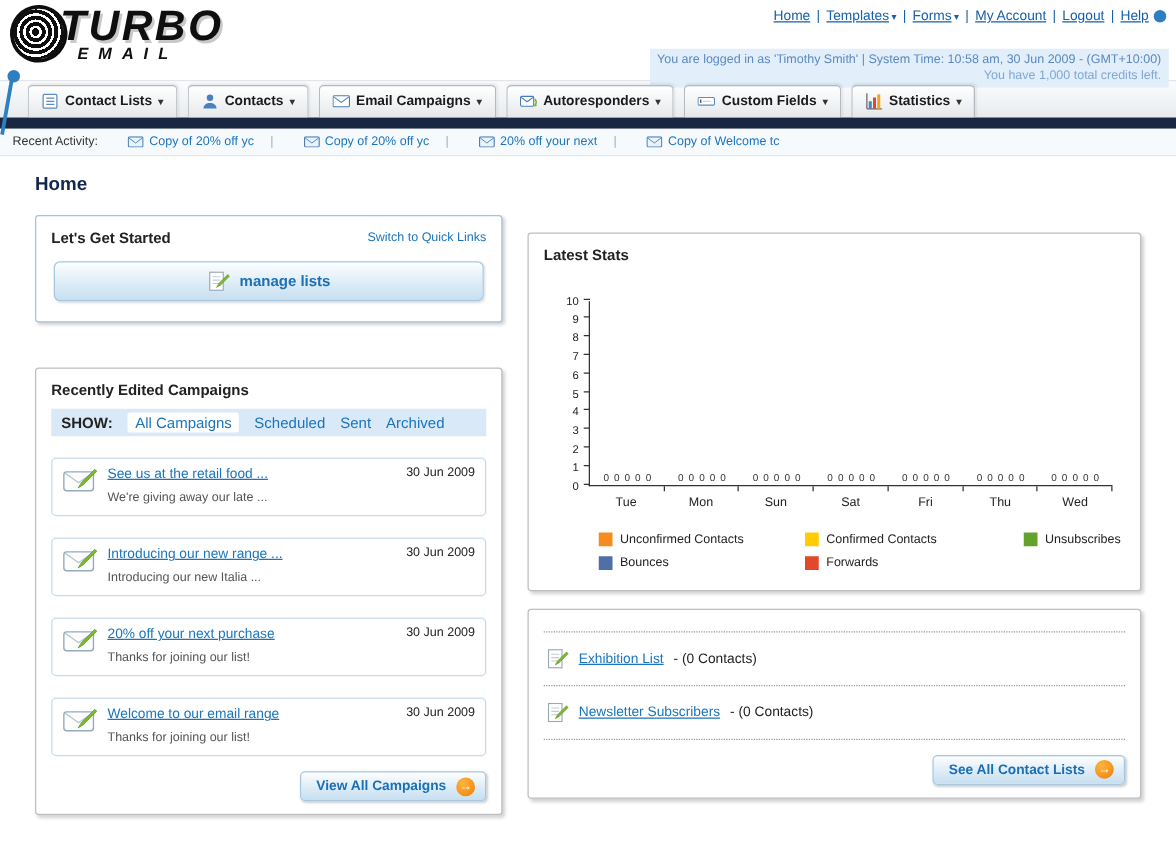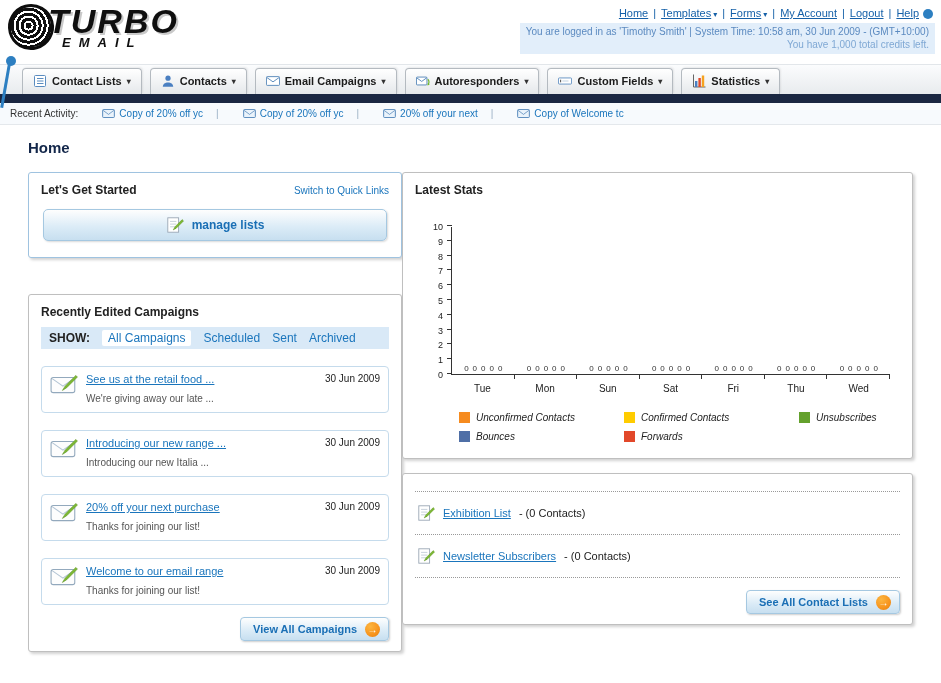--- a/index.html
+++ b/index.html
@@ -20,21 +20,21 @@
   .logo-text { font-size:34px; line-height:30px; font-weight:bold; font-style:italic;
     letter-spacing:2px; color:#0f0f0f; text-shadow:2px 2px 0 #c9c9c9; }
   .logo-sub { font-size:13px; font-weight:bold; font-style:italic; letter-spacing:8px;
     color:#0f0f0f; margin-left:14px; line-height:13px; }
   .logo-dot { position:absolute; left:6px; top:56px; width:10px; height:10px;
     border-radius:50%; background:#2d7fc1; z-index:6; }
   .logo-tail { position:absolute; left:4px; top:64px; width:3px; height:44px;
     background:#2d7fc1; transform:rotate(10deg); z-index:6; }
 
   .header-right { text-align:right; }
-  .top-nav { font-size:11px; padding:3px 2px 4px; white-space:nowrap; }
+  .top-nav { font-size:11px; padding:3px 2px 20px; white-space:nowrap; }
   .top-link { color:#1560a8; text-decoration:underline; cursor:pointer; }
   .sep::after { content:"|"; color:#1560a8; margin:0 5px; }
   .dd { color:#1560a8; font-size:8px; margin-left:2px; }
   .help-circle { display:inline-block; width:10px; height:10px; border-radius:50%;
     background:#2d7fc1; margin-left:4px; vertical-align:middle; }
   .login-band { background:#e2eefa; padding:2px 6px 3px; font-size:10px; line-height:13px; }
   .login-line { color:#5b8ac0; }
   .login-line2 { color:#7fa8d4; }
 
   
@@ -54,21 +54,21 @@
     background:#f7fafd; border-bottom:1px solid #e4e8ec; font-size:10px; }
   .ra-label { color:#333; }
   .ra-item { display:flex; align-items:center; gap:4px; cursor:pointer; }
   .ra-item:not(:last-child)::after { content:"|"; color:#9ab0c4; margin-left:9px; }
   .ra-link { color:#1a75bc; }
   .ra-icon svg { width:13px; height:9px; display:block; }
 
   
   .content { padding:12px 28px 14px; }
   .page-title { font-size:15px; color:#13274a; margin:2px 0 16px; font-weight:bold; }
-  .cols { display:flex; align-items:flex-start; }
+  .cols { display:flex; gap:20px; align-items:center; }
   .col-left { width:374px; flex:none; }
   .col-right { flex:1; min-width:0; }
 
   .panel { background:#fff; border:1px solid #bfbfbf; border-radius:3px;
     box-shadow:2px 2px 3px rgba(0,0,0,0.18); padding:10px 12px; margin-bottom:14px; }
   .panel h2 { font-size:12px; margin:0 0 8px; color:#222; font-weight:bold; }
 
   .panel-blue { border-color:#9fc3e0; margin-bottom:36px; }
   .panel-head { display:flex; justify-content:space-between; align-items:center; }
   .panel-head h2 { margin:0; }
@@ -122,21 +122,21 @@
   .groups { position:absolute; left:0; right:0; top:0; bottom:0; display:flex; }
   .chart-group { flex:1; position:relative; }
   .chart-group::before { content:""; position:absolute; right:0; bottom:-5px;
     width:1px; height:4px; background:#333; }
   .zeros { position:absolute; left:0; right:0; bottom:1px; display:flex;
     justify-content:center; gap:4px; font-size:8px; color:#333; }
   .x-labels { margin-left:26px; display:flex; }
   .xlabel { flex:1; text-align:center; font-size:10px; color:#222; padding-top:8px; }
   .legend { margin:18px 0 6px 44px; display:grid; grid-template-columns:165px 175px 1fr;
     row-gap:8px; font-size:10px; color:#222; }
-  .legend-item { display:flex; align-items:center; gap:6px;font-style:italic; }
+  .legend-item { display:flex; align-items:center; gap:6px; }
   .legend-swatch { width:11px; height:11px; display:inline-block; flex:none; }
 
   
   .dotted { border-top:1px dotted #999; margin:7px 0; }
   .cl-item { display:flex; align-items:center; gap:8px; padding:5px 2px; font-size:11px; cursor:pointer; }
   .cl-item a { color:#1a75bc; text-decoration:underline; }
   .cl-detail { color:#222; }
   .cl-icon svg { width:18px; height:18px; display:block; }
 </style>
 </head>

